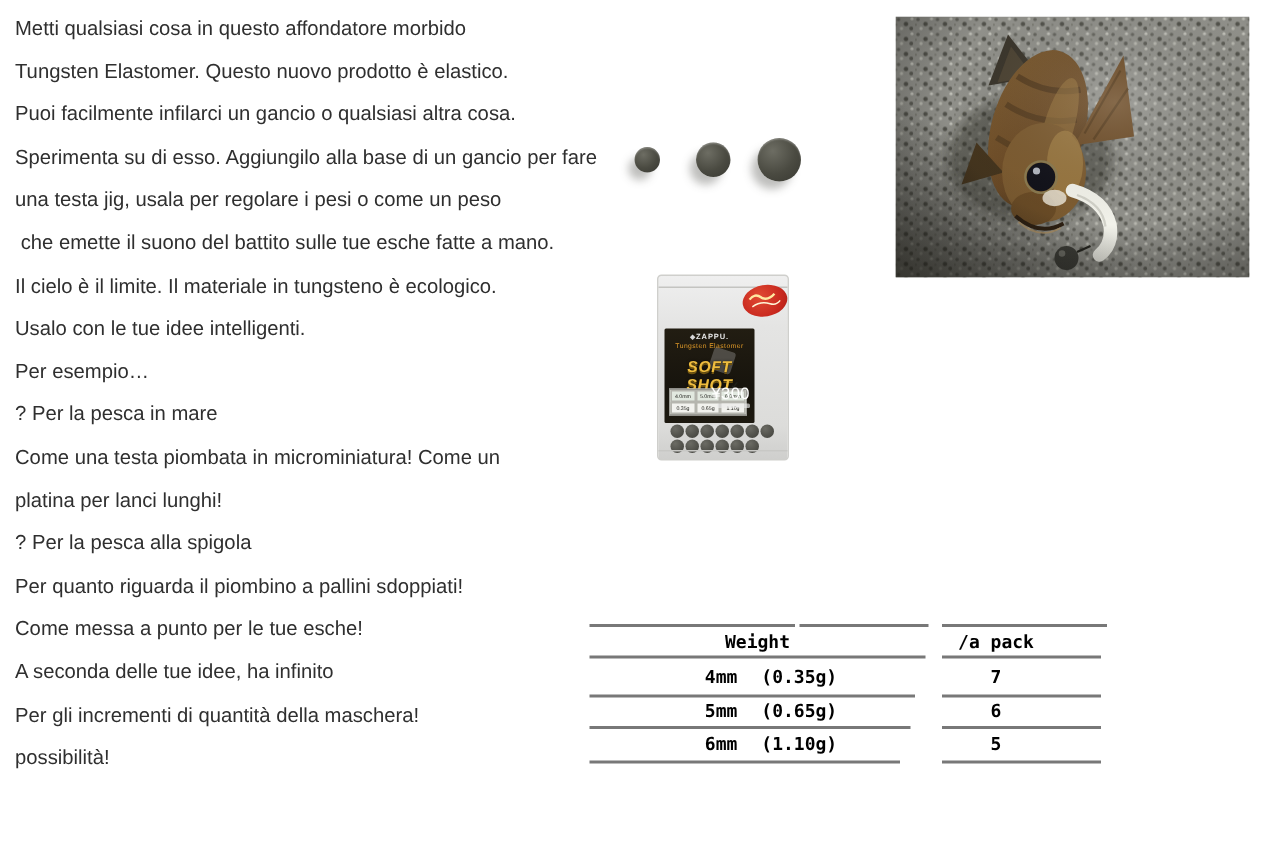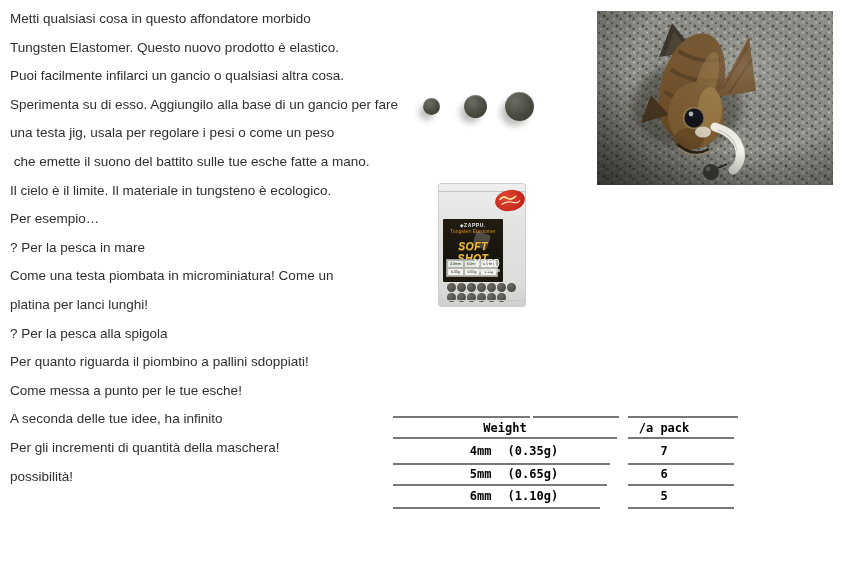--- a/index.html
+++ b/index.html
@@ -71,20 +71,21 @@
 <div id="stage">
 
   <div class="desc">
     <div class="line">Metti qualsiasi cosa in questo affondatore morbido</div>
     <div class="line">Tungsten Elastomer. Questo nuovo prodotto è elastico.</div>
     <div class="line">Puoi facilmente infilarci un gancio o qualsiasi altra cosa.</div>
     <div class="line">Sperimenta su di esso. Aggiungilo alla base di un gancio per fare</div>
     <div class="line">una testa jig, usala per regolare i pesi o come un peso</div>
     <div class="line"> che emette il suono del battito sulle tue esche fatte a mano.</div>
     <div class="line">Il cielo è il limite. Il materiale in tungsteno è ecologico.</div>
+    <div class="line">Usalo con le tue idee intelligenti.</div>
     <div class="line">Per esempio…</div>
     <div class="line">? Per la pesca in mare</div>
     <div class="line">Come una testa piombata in microminiatura! Come un</div>
     <div class="line">platina per lanci lunghi!</div>
     <div class="line">? Per la pesca alla spigola</div>
     <div class="line">Per quanto riguarda il piombino a pallini sdoppiati!</div>
     <div class="line">Come messa a punto per le tue esche!</div>
     <div class="line">A seconda delle tue idee, ha infinito</div>
     <div class="line">Per gli incrementi di quantità della maschera!</div>
     <div class="line">possibilità!</div>

